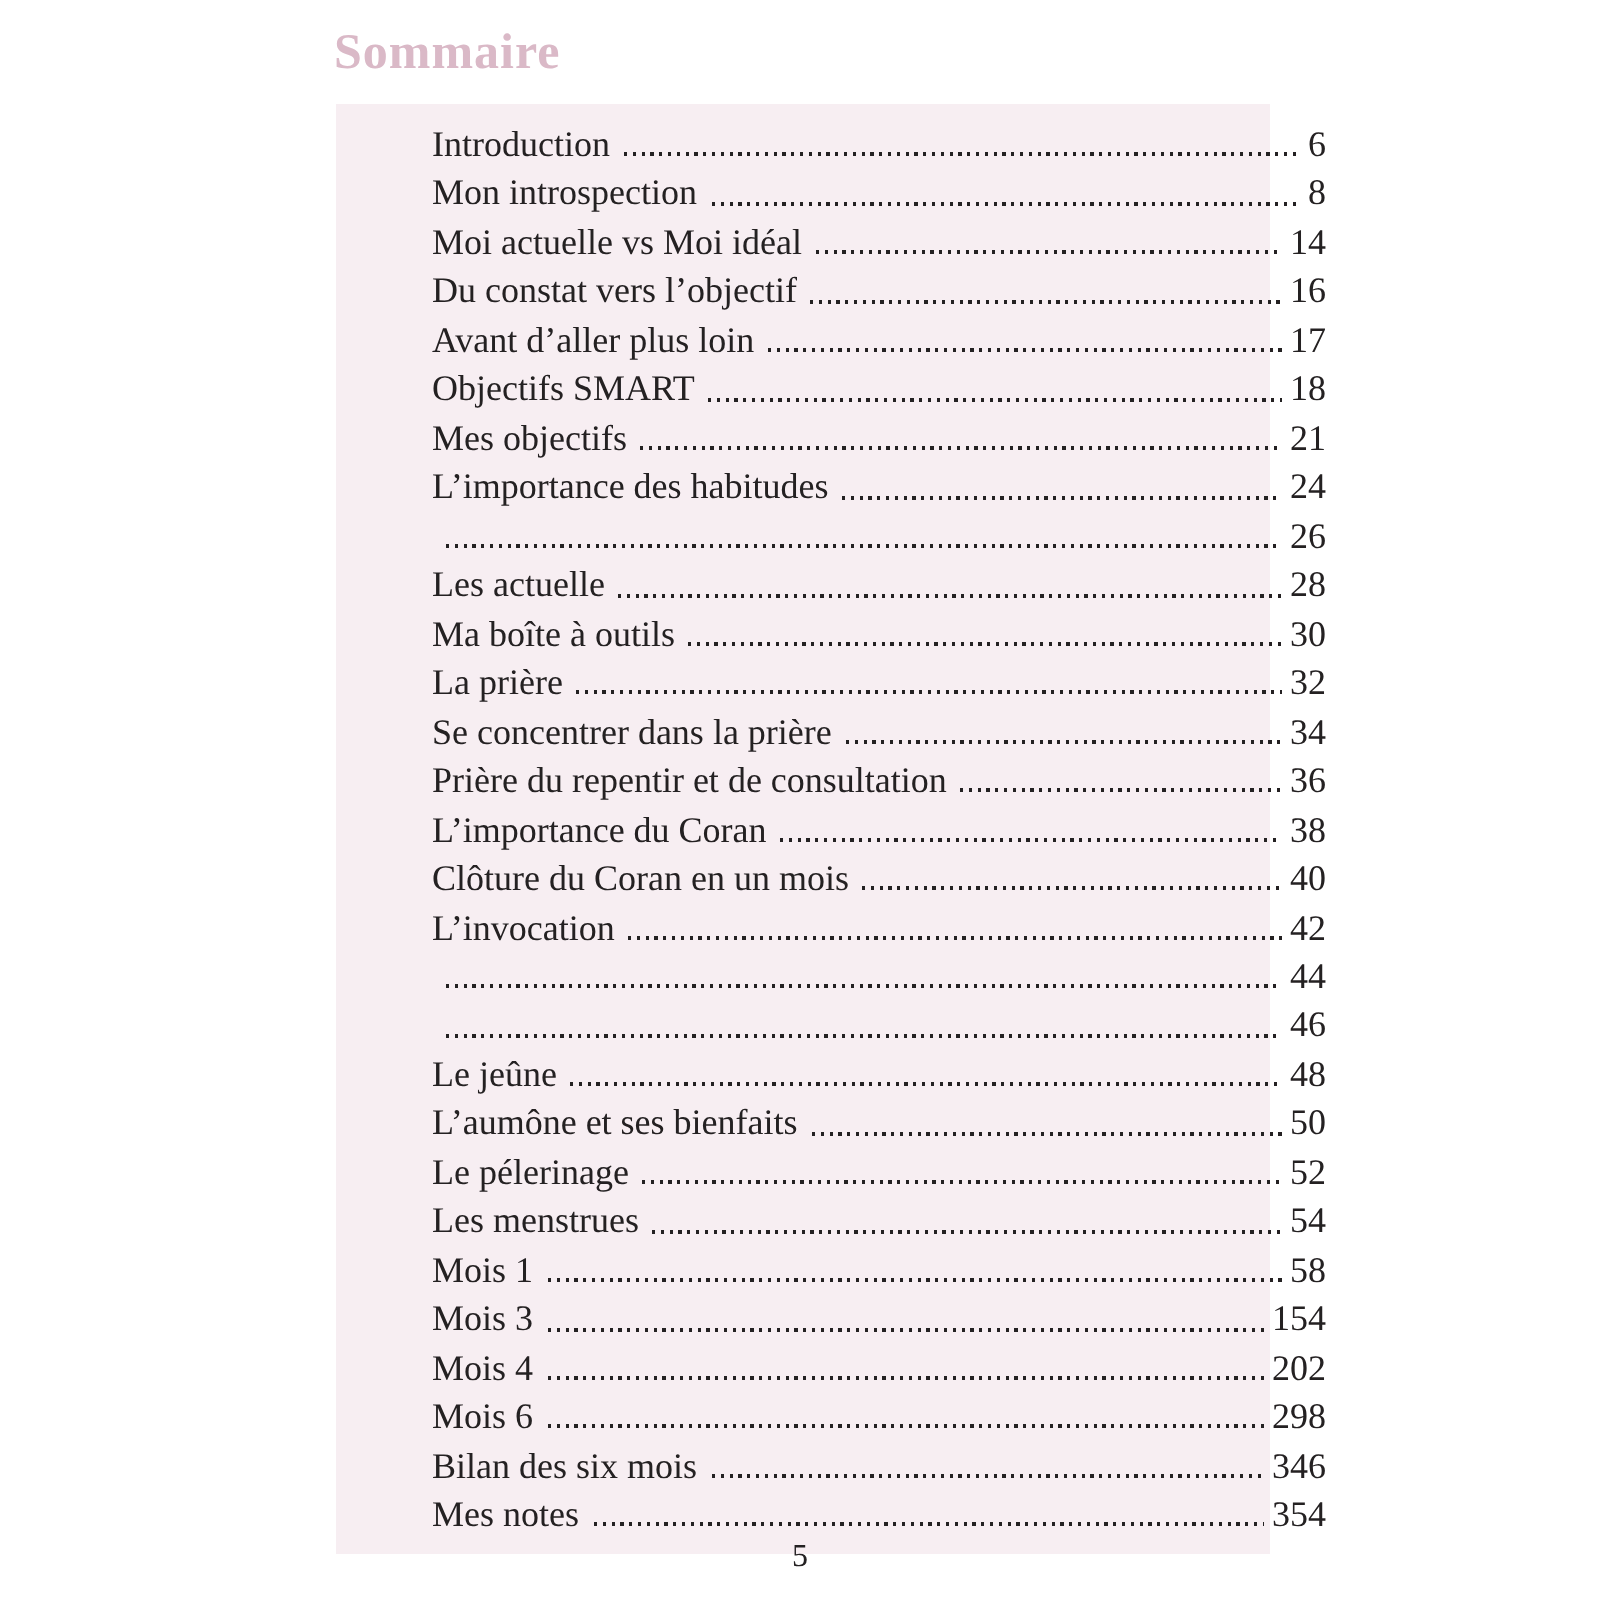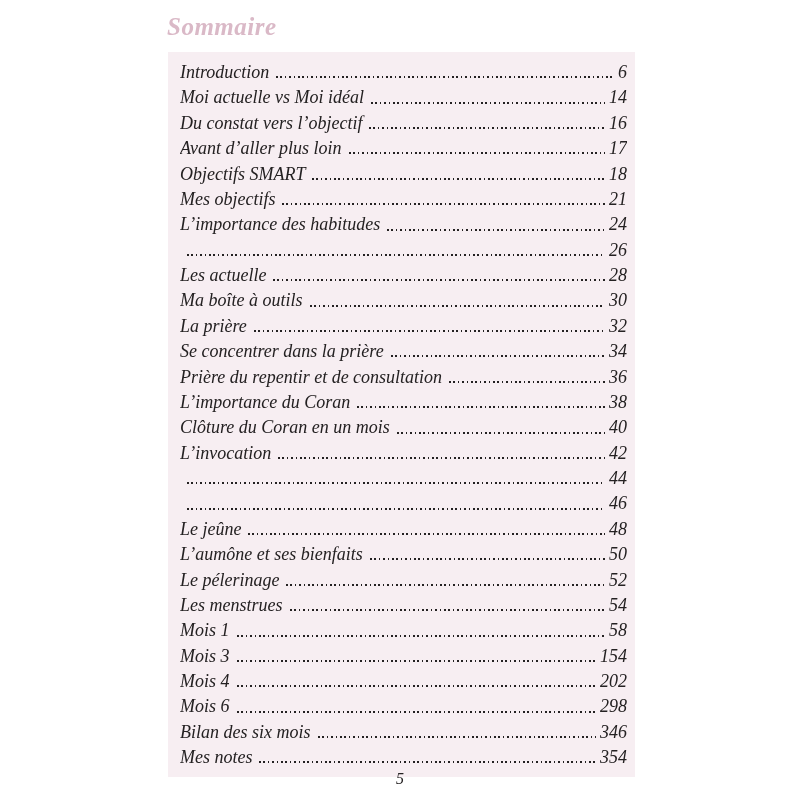--- a/index.html
+++ b/index.html
@@ -8,37 +8,37 @@
     --text: #242122;
     --page-bg: #ffffff;
   }
   * { margin: 0; padding: 0; box-sizing: border-box; }
   html, body {
     width: 800px; height: 800px;
     background: var(--page-bg);
     font-family: "Liberation Serif", "DejaVu Serif", serif;
     overflow: hidden;
   }
-  .page { position: relative; width: 644px; height: 800px; font-style: italic; }
+  .page { position: relative; width: 644px; height: 800px; }
   .title {
     position: absolute;
     left: 167px; top: 13px;
     font-size: 25px;
     font-weight: bold;
     color: var(--title-pink);
     letter-spacing: 0.5px;
   }
   .panel {
     position: absolute;
     left: 168px; top: 52px;
     width: 467px; height: 725px;
     background: var(--panel-bg);
     padding: 9px 8px 8px 12px;
   }
-  .toc-list { width: 100%; height: 100%; display: flex; flex-direction: column; justify-content: space-between; }
+  .toc-list { width: 100%; height: 100%; display: flex; flex-direction: column; justify-content: space-between; margin-left: 36px; }
   .row {
     display: flex;
     align-items: flex-end;
     height: 22.8px;
     overflow: hidden;
   }
   .label, .num {
     font-size: 18px;
     line-height: 22.8px;
     color: var(--text);
@@ -69,20 +69,25 @@
 <div class="page">
   <h1 class="title">Sommaire</h1>
   <div class="panel">
     <div class="toc-list" id="toc-list">
         <div class="row">
           <span class="label">Introduction</span>
           <span class="leader"></span>
           <span class="num">6</span>
         </div>
         <div class="row">
+          <span class="label">Mon introspection</span>
+          <span class="leader"></span>
+          <span class="num">8</span>
+        </div>
+        <div class="row">
           <span class="label">Moi actuelle vs Moi idéal</span>
           <span class="leader"></span>
           <span class="num">14</span>
         </div>
         <div class="row">
           <span class="label">Du constat vers l’objectif</span>
           <span class="leader"></span>
           <span class="num">16</span>
         </div>
         <div class="row">

